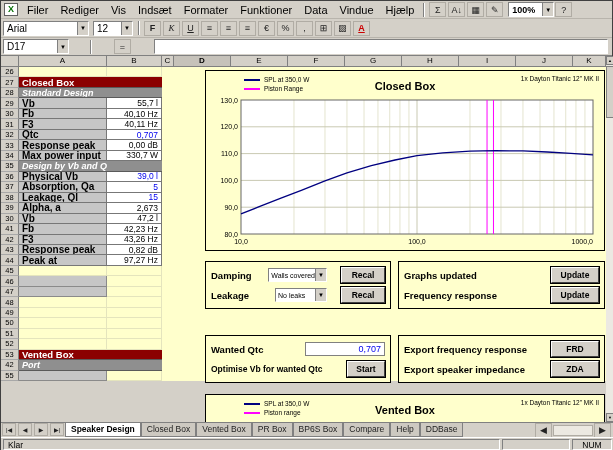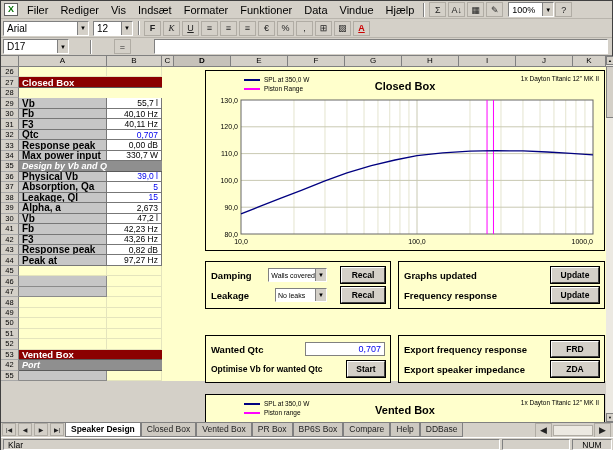--- a/index.html
+++ b/index.html
@@ -10,21 +10,21 @@
   
   .bar { position:absolute; left:0; right:0; display:flex; align-items:center; background:#D4D0C8; border-bottom:1px solid #b8b4ac; }
   .menubar { top:0; height:18px; }
   .toolbar2 { top:18px; height:19px; }
   .formulabar { top:37px; height:18px; border-bottom:1px solid #808080;gap:18px; }
   .appicon { width:14px; height:13px; margin:0 3px; background:#fff; border:1px solid #606060; color:#087008; font-size:9px; font-weight:bold; text-align:center; line-height:11px; }
   .menu-item { padding:2px 6px; font-size:11px; white-space:nowrap; }
   .tbtn { min-width:17px; height:15px; margin:0 1px; border:1px solid #b0aca4; background:#D4D0C8; font-size:9px; display:flex; align-items:center; justify-content:center; color:#222; }
   .sep { width:2px; height:14px; margin:0 3px; border-left:1px solid #808080; border-right:1px solid #fff; }
   .combo, .sunken { border:1px solid; border-color:#808080 #FFFFFF #FFFFFF #808080; background:#fff; }
-  .zoom-combo { width:46px; height:15px; display:flex; align-items:center; font-size:9px; margin-left:4px; }
+  .zoom-combo { width:46px; height:15px; display:flex; align-items:center; font-size:9px; margin-left:4px;font-weight:bold; }
   .zoom-combo span.txt { flex:1; padding-left:3px; }
   .combo-arrow { width:11px; height:100%; background:#D4D0C8; border-left:1px solid #808080; font-size:6px; display:flex; align-items:center; justify-content:center; }
   .font-combo { width:86px; height:15px; display:flex; align-items:center; font-size:10px; margin:0 2px; }
   .size-combo { width:40px; height:15px; display:flex; align-items:center; font-size:10px; margin:0 2px; }
   .font-combo span.txt,.size-combo span.txt { flex:1; padding-left:3px; }
   [data-name="italic-icon"]{ font-style:italic; font-family:"Liberation Serif",serif; }
   [data-name="underline-icon"]{ text-decoration:underline; }
   [data-name="font-color-icon"]{ color:#c00; font-weight:bold; text-decoration:underline; }
   [data-name="bold-icon"]{ font-weight:bold; }
   .name-box { width:66px; height:15px; display:flex; align-items:center; font-size:10px; margin-left:2px; }
@@ -181,20 +181,21 @@
           <div class="rowhead" data-name="row-header-26">26</div>
           <div class="cell cellA empty" data-name="cell-A26"></div>
           <div class="cell cellB empty" data-name="cell-B26"></div>
         </div>
         <div class="grid-row" data-name="sheet-row-27">
           <div class="rowhead" data-name="row-header-27">27</div>
           <div class="cell merged section" data-name="cell-A27">Closed Box</div>
         </div>
         <div class="grid-row" data-name="sheet-row-28">
           <div class="rowhead" data-name="row-header-28">28</div>
+          <div class="cell merged subsection" data-name="cell-A28">Standard Design</div>
         </div>
         <div class="grid-row" data-name="sheet-row-29">
           <div class="rowhead" data-name="row-header-29">29</div>
           <div class="cell cellA label" data-name="cell-A29">Vb</div>
           <div class="cell cellB value" data-name="cell-B29">55,7 l</div>
         </div>
         <div class="grid-row" data-name="sheet-row-30">
           <div class="rowhead" data-name="row-header-30">30</div>
           <div class="cell cellA label" data-name="cell-A30">Fb</div>
           <div class="cell cellB value" data-name="cell-B30">40,10 Hz</div>

